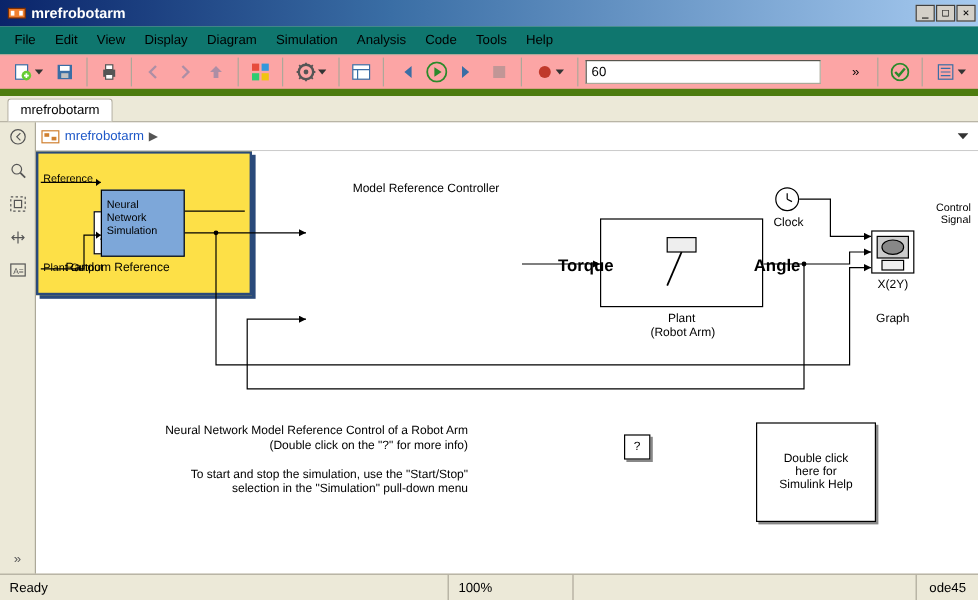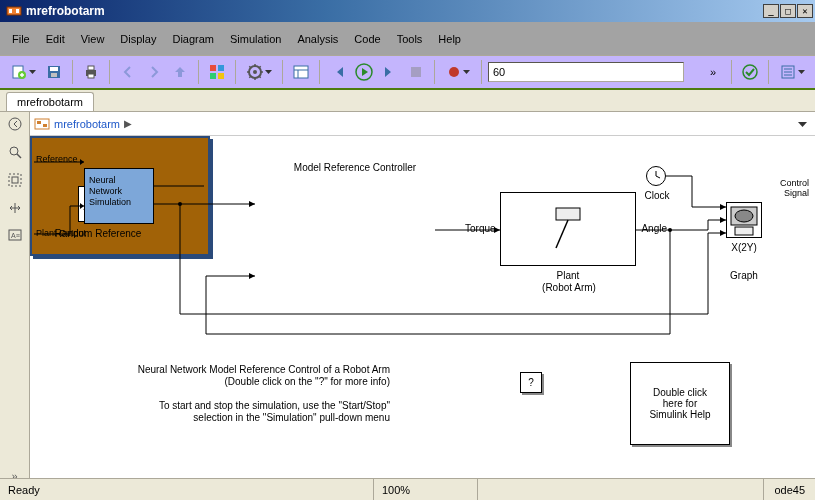--- a/index.html
+++ b/index.html
@@ -6,25 +6,25 @@
 body { background: #d4d0c8; width: 815px; height: 500px; overflow: hidden; position: relative; }
 
 
 .titlebar { height: 22px; background: linear-gradient(90deg, #0a246a 0%, #3a6ea5 40%, #a6caf0 100%); display: flex; align-items: center; padding: 0 2px; }
 .titlebar .icon { width: 16px; height: 16px; margin: 0 4px; display: inline-flex; }
 .titlebar .title { color: #fff; font-size: 12px; font-weight: bold; flex: 1; }
 .titlebar .winbtns { display: flex; gap: 1px; }
 .titlebar .winbtn { width: 16px; height: 14px; background: #d4d0c8; border: 1px solid #404040; display: flex; align-items: center; justify-content: center; font-size: 9px; font-weight: bold; cursor: pointer; font-family: "Marlett", monospace; }
 
 
-.menubar { height: 34px; background: #a3a3a3; display: flex; align-items: center; padding: 0 4px; border-bottom: 1px solid #aca899; }
+.menubar { height: 24px; background: #0f766e; display: flex; align-items: center; padding: 0 4px; border-bottom: 1px solid #aca899; }
 .menubar .item { padding: 2px 8px; font-size: 11px; cursor: pointer; }
 
 
-.toolbar { height: 34px; background: #c4b5fd; border-bottom: 2px solid #4d7c0f; display: flex; align-items: center; padding: 0 6px; gap: 2px; justify-content: space-between; }
+.toolbar { height: 34px; background: #fca5a5; border-bottom: 6px solid #4d7c0f; display: flex; align-items: center; padding: 0 6px; gap: 2px; justify-content: space-between; }
 .tbbtn { width: 24px; height: 24px; display: inline-flex; align-items: center; justify-content: center; border: 1px solid transparent; cursor: pointer; border-radius: 2px; }
 .tbbtn.dropdown { width: 34px; }
 .tbbtn .dd { margin-left: 2px; }
 .tbsep { width: 1px; height: 24px; background: #aca899; margin: 0 4px; }
 .simtime { height: 20px; min-width: 196px; background: #fff; border: 1px inset #aca899; padding: 0 4px; font-size: 11px; line-height: 18px; }
 .toolbar .spacer { flex: 1; }
 
 
 .tabstrip { height: 22px; background: #ece9d8; display: flex; align-items: flex-end; padding-left: 6px; border-bottom: 1px solid #aca899; }
 .tab { padding: 3px 10px; font-size: 11px; background: #fff; border: 1px solid #aca899; border-bottom: none; border-radius: 3px 3px 0 0; cursor: pointer; }
@@ -46,27 +46,27 @@
 
 .canvas { flex: 1; position: relative; background: #fff; overflow: hidden; }
 .canvas svg.wires { position: absolute; inset: 0; width: 100%; height: 100%; pointer-events: none; }
 
 .block { position: absolute; background: #fff; border: 1px solid #000; }
 .blocklabel { position: absolute; font-size: 10px; color: #000; text-align: center; white-space: nowrap; }
 
 .random-ref { left: 48px; top: 50px; width: 40px; height: 36px; display: flex; align-items: center; justify-content: center; }
 .lbl-random { left: 20px; top: 92px; width: 96px; }
 
-.controller-outer { left: 225px; top: 42px; width: 180px; height: 120px; background: #a16207; border: 2px solid #2a4a7a; box-shadow: 3px 3px 0 #2a4a7a; }
+.controller-outer { left: 225px; top: 42px; width: 180px; height: 120px; background: #fde047; border: 2px solid #2a4a7a; box-shadow: 3px 3px 0 #2a4a7a; }
 .controller-inner { position: absolute; left: 54px; top: 32px; width: 70px; height: 56px; border: 1px solid #000; background: #7da7d9; padding: 6px 4px; font-size: 9px; line-height: 11px; }
 .ctrl-port { position: absolute; font-size: 9px; }
 .lbl-ctrl { left: 255px; top: 26px; width: 140px; }
 
 .plant { left: 470px; top: 56px; width: 136px; height: 74px; display: flex; align-items: center; justify-content: center; }
-.plant-port { position: absolute; font-size: 10px; }
+.plant-port { position: absolute; font-size: 14px; font-weight: bold; }
 .lbl-plant { left: 498px; top: 134px; width: 80px; }
 .lbl-plant2 { left: 489px; top: 146px; width: 100px; }
 
 .clock { position: absolute; left: 616px; top: 30px; width: 20px; height: 20px; border: 1px solid #000; border-radius: 50%; background: #fff; }
 .lbl-clock { left: 610px; top: 54px; width: 34px; }
 
 .graph { left: 696px; top: 66px; width: 36px; height: 36px; }
 .lbl-graph { left: 692px; top: 106px; width: 44px; }
 .lbl-graph2 { left: 696px; top: 134px; width: 36px; }
 

